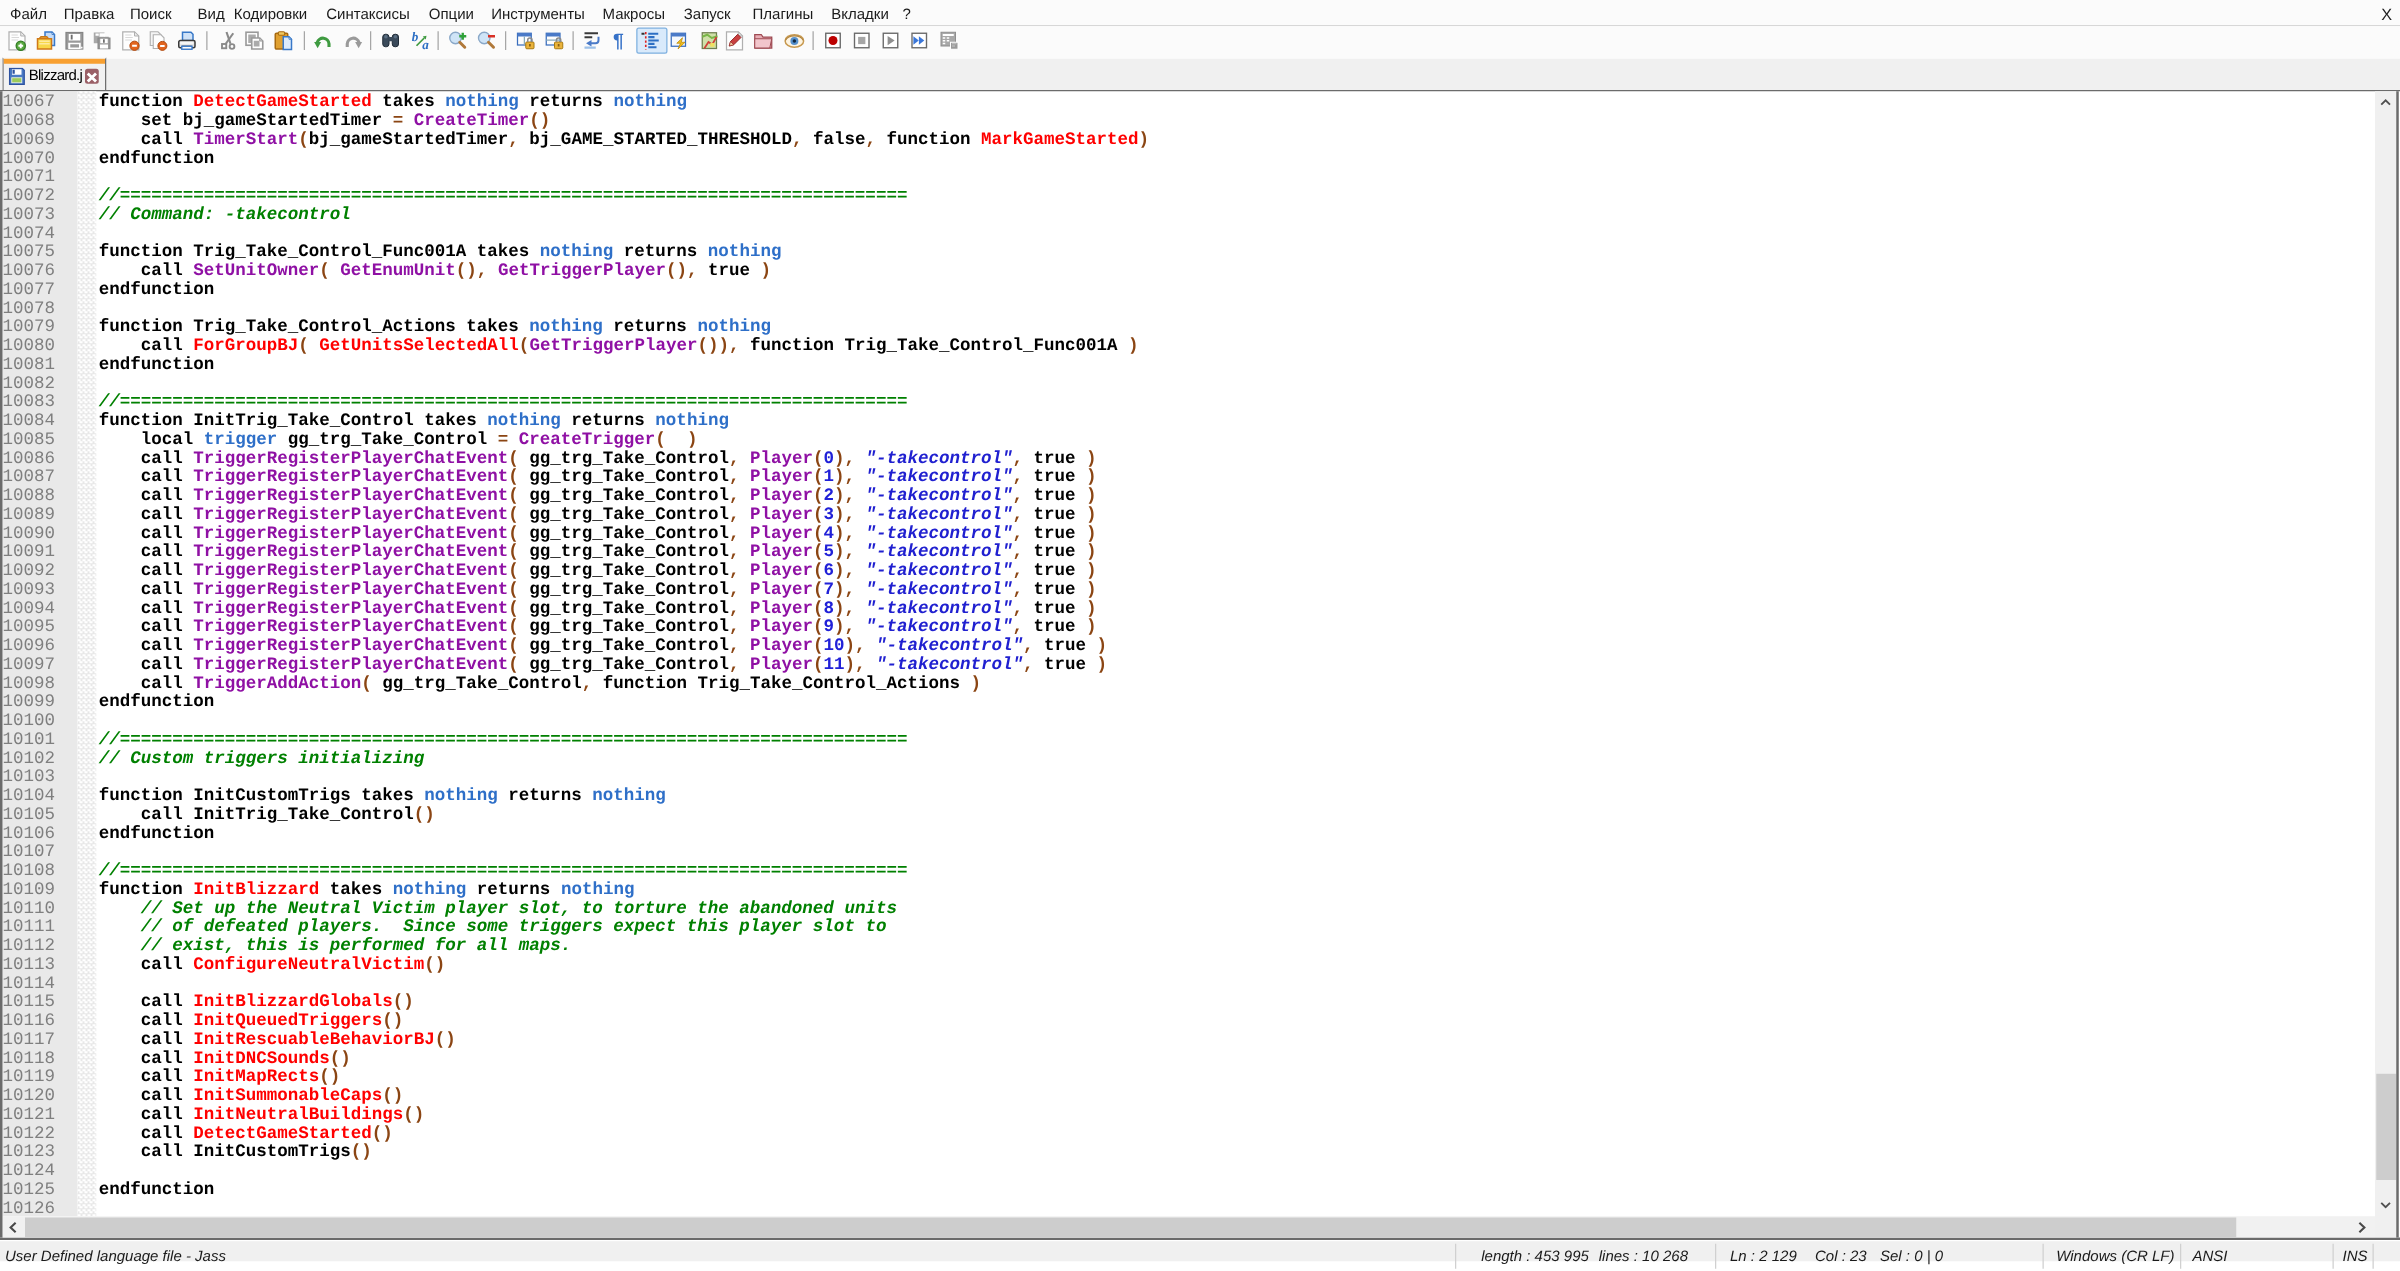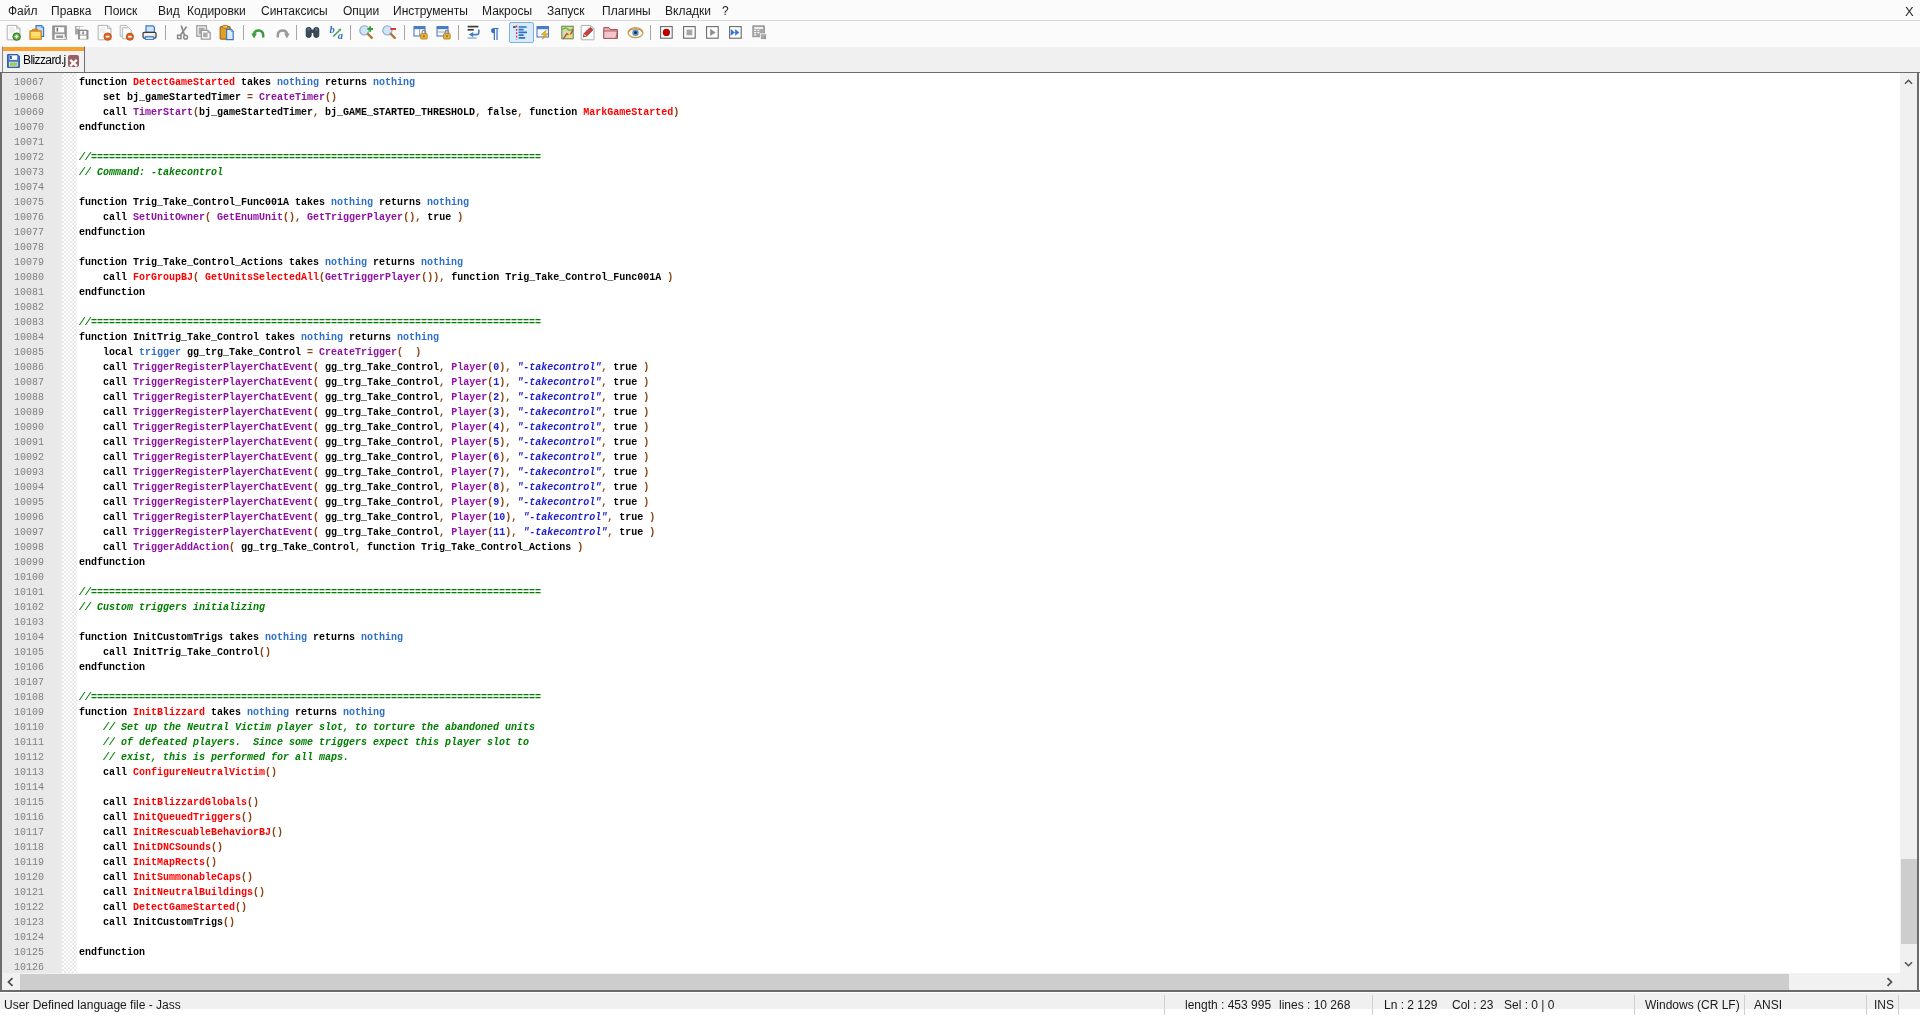--- a/index.html
+++ b/index.html
@@ -20,38 +20,38 @@
 #tabname{position:absolute;left:20px;top:6px;font-size:12px;letter-spacing:-0.6px;color:#000;}
 #tabx{position:absolute;left:65px;top:8px;width:11px;height:12px;background:#9a5f66;border-radius:2px;}
 #editor{position:absolute;left:0;top:72px;width:1920px;height:920px;background:#fff;
   border-top:1px solid #6b6b6b;border-bottom:2px solid #6b6b6b;}
 #eleft{position:absolute;left:0;top:0;width:2px;height:100%;background:#6b6b6b;}
 #eright{position:absolute;left:1917px;top:0;width:2px;height:100%;background:#6b6b6b;}
 #margin{position:absolute;left:2px;top:0;width:60px;height:900px;background:#e9e9e9;}
 #fold{position:absolute;left:62px;top:0;width:15px;height:900px;
   background:conic-gradient(#fff 90deg,#e8e8e8 90deg 180deg,#fff 180deg 270deg,#e8e8e8 270deg);
   background-size:4px 4px;}
-pre{margin:0;font-family:"Liberation Mono",monospace;font-size:10px;line-height:15px;
+pre{margin:0;font-family:"Liberation Mono",monospace;font-size:14px;line-height:15px;
   font-weight:bold;white-space:pre;}
 #nums{position:absolute;left:2px;top:2px;width:42px;text-align:right;color:#7f7f7f;font-weight:normal;}
 #code{position:absolute;left:79px;top:2px;color:#000;}
 .t{color:#2e6fc8;}
 .p{color:#8f10a4;}
 .r{color:#ff0000;font-family:Liberation Mono, monospace;}
 .o{color:#8b4513;}
 .n{color:#2020d8;}
 .s{color:#2020d0;font-style:italic;}
 .c{color:#008000;font-style:italic;}
 #vsb{position:absolute;left:1900px;top:0px;width:17px;height:917px;background:#f0f0f0;}
 #vthumb{position:absolute;left:0.5px;top:786px;width:16px;height:85px;background:#cdcdcd;}
 #hsb{position:absolute;left:2px;top:900px;width:1898px;height:17px;background:#f1f1f1;}
 #hthumb{position:absolute;left:18px;top:0.5px;width:1769px;height:16px;background:#cdcdcd;}
 .arr{position:absolute;}
 #statusbar{position:absolute;left:0;top:993px;width:1920px;height:16px;background:#f0f0f0;
-  font-size:12px;color:#1a1a1a;}
+  font-size:12px;color:#1a1a1a;font-style:italic;}
 #statusbar span{position:absolute;top:5px;}
 .ssep{position:absolute;top:2px;width:1px;height:20px;background:#d0d0d0;}
 </style>
 </head>
 <body>
 <div id="menubar">
 <span style="left:8px">Файл</span>
     <span style="left:51px">Правка</span>
     <span style="left:104px">Поиск</span>
 <span style="left:158px">Вид</span>

